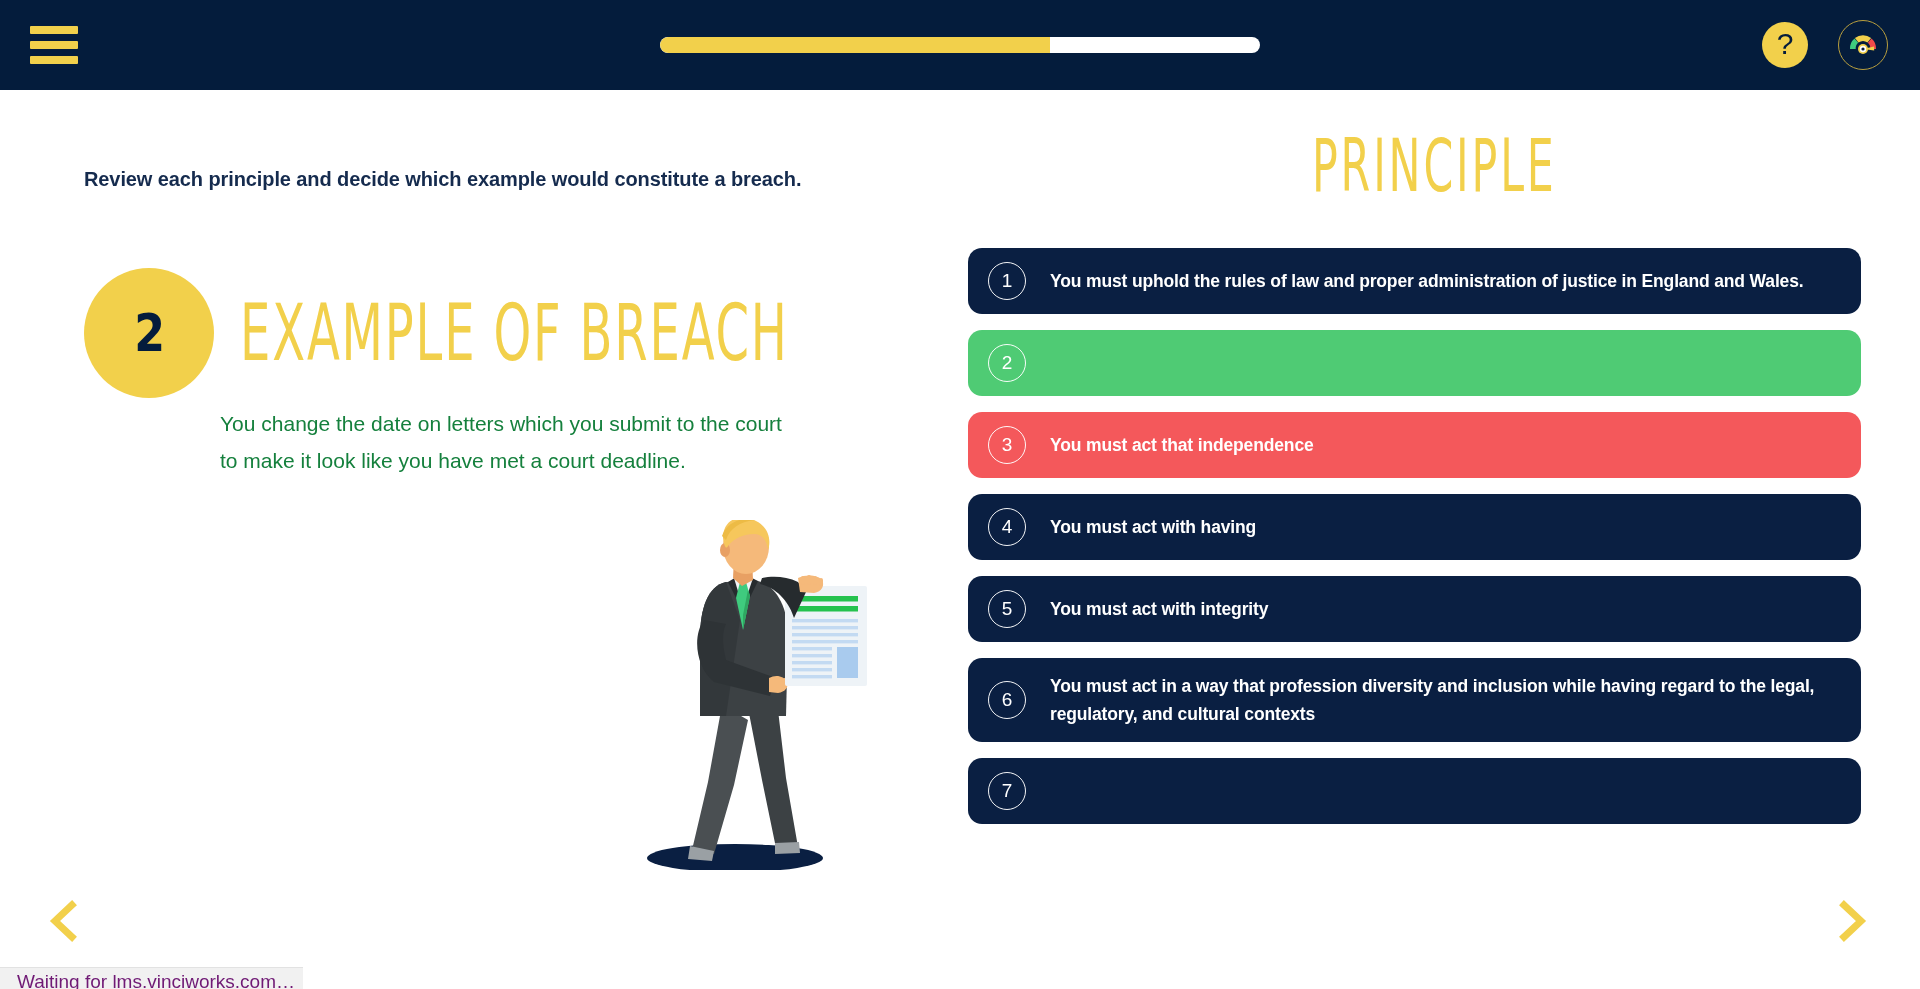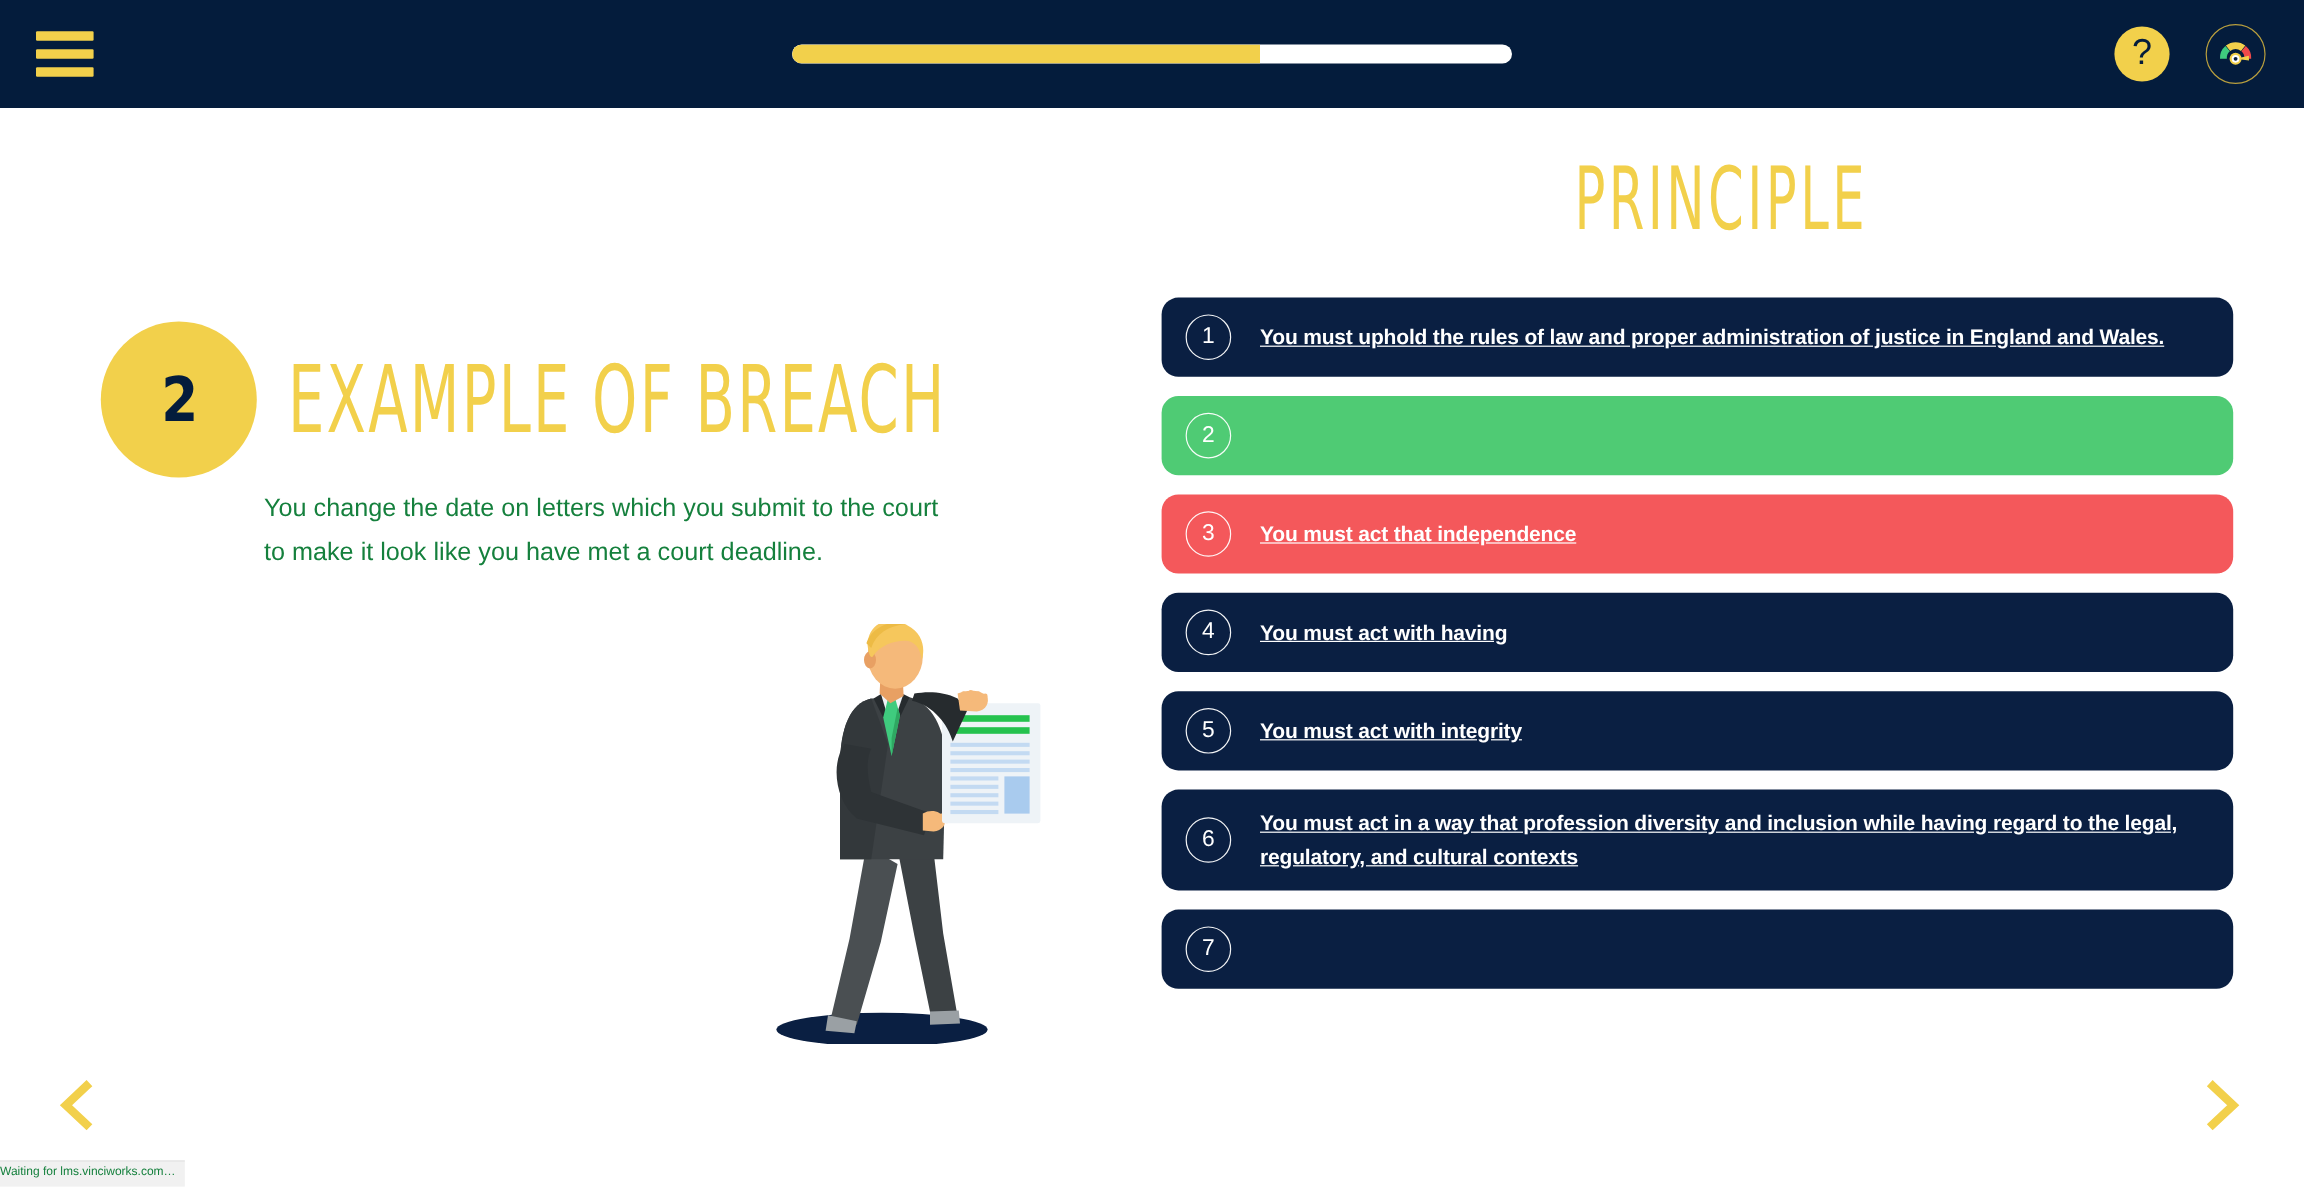--- a/index.html
+++ b/index.html
@@ -128,37 +128,37 @@
   .pnum {
     flex: 0 0 auto;
     width: 38px; height: 38px; border-radius: 50%;
     border: 1.6px solid rgba(255,255,255,0.95);
     display:flex; align-items:center; justify-content:center;
     color:#ffffff; font-size: 19px; font-weight: 400;
     margin-right: 24px;
   }
   .ptext {
     color:#ffffff; font-size: 17.5px; font-weight: 700;
-    line-height: 28px; letter-spacing:-0.15px;text-decoration:underline;
+    line-height: 28px; letter-spacing:-0.15px;
   }
 
   
   .nav-arrow {
     position:absolute; cursor:pointer;
     width: 42px; height: 42px;
   }
   .nav-prev { left: 44px; top: 900px; }
   .nav-next { left: 1830px; top: 900px; }
 
   
   .statusbar {
     position:absolute; left:0; bottom:0;
-    height: 22px; padding: 3px 8px 0 0;
+    height: 22px; padding: 3px 8px 0 17px;
     background: #f1f1f1;
-    font-size: 10px; color:#15803d;
+    font-size: 19px; color:#701a75;
     font-family:"Liberation Sans", sans-serif;
     border-top:1px solid #e2e2e2;
   }
 </style>
 </head>
 <body>
 
 <div id="app">
 
   <div class="topbar">
@@ -183,20 +183,21 @@
         <path d="M10.9 12.0 A13 13 0 0 1 27.1 12.0 L23.5 16.6 A7.4 7.4 0 0 0 14.5 16.6 Z" fill="#F2D04B"></path>
         <path d="M27.5 12.4 A13 13 0 0 1 32 23 L26.3 23 A7.4 7.4 0 0 0 23.8 16.8 Z" fill="#F04A4A"></path>
         <path d="M19 23 L30 20.5 L30.2 24.5 Z" fill="#F2D04B"></path>
         <circle cx="19" cy="23" r="5" fill="#F2D04B"></circle>
         <circle cx="19" cy="23" r="3.2" fill="#ffffff"></circle>
         <circle cx="19" cy="23" r="1.6" fill="#0A1F42"></circle>
       </svg>
     </div>
   </div>
 
+  <div class="intro-text">Review each principle and decide which example would constitute a breach.</div>
 
   <div class="badge-circle">
     <span class="num">2</span>
   </div>
 
   <div class="breach-title">EXAMPLE OF BREACH</div>
 
   <div class="breach-body">You change the date on letters which you submit to the court to make it look like you have met a court deadline.</div>
 
   <div class="illus">

